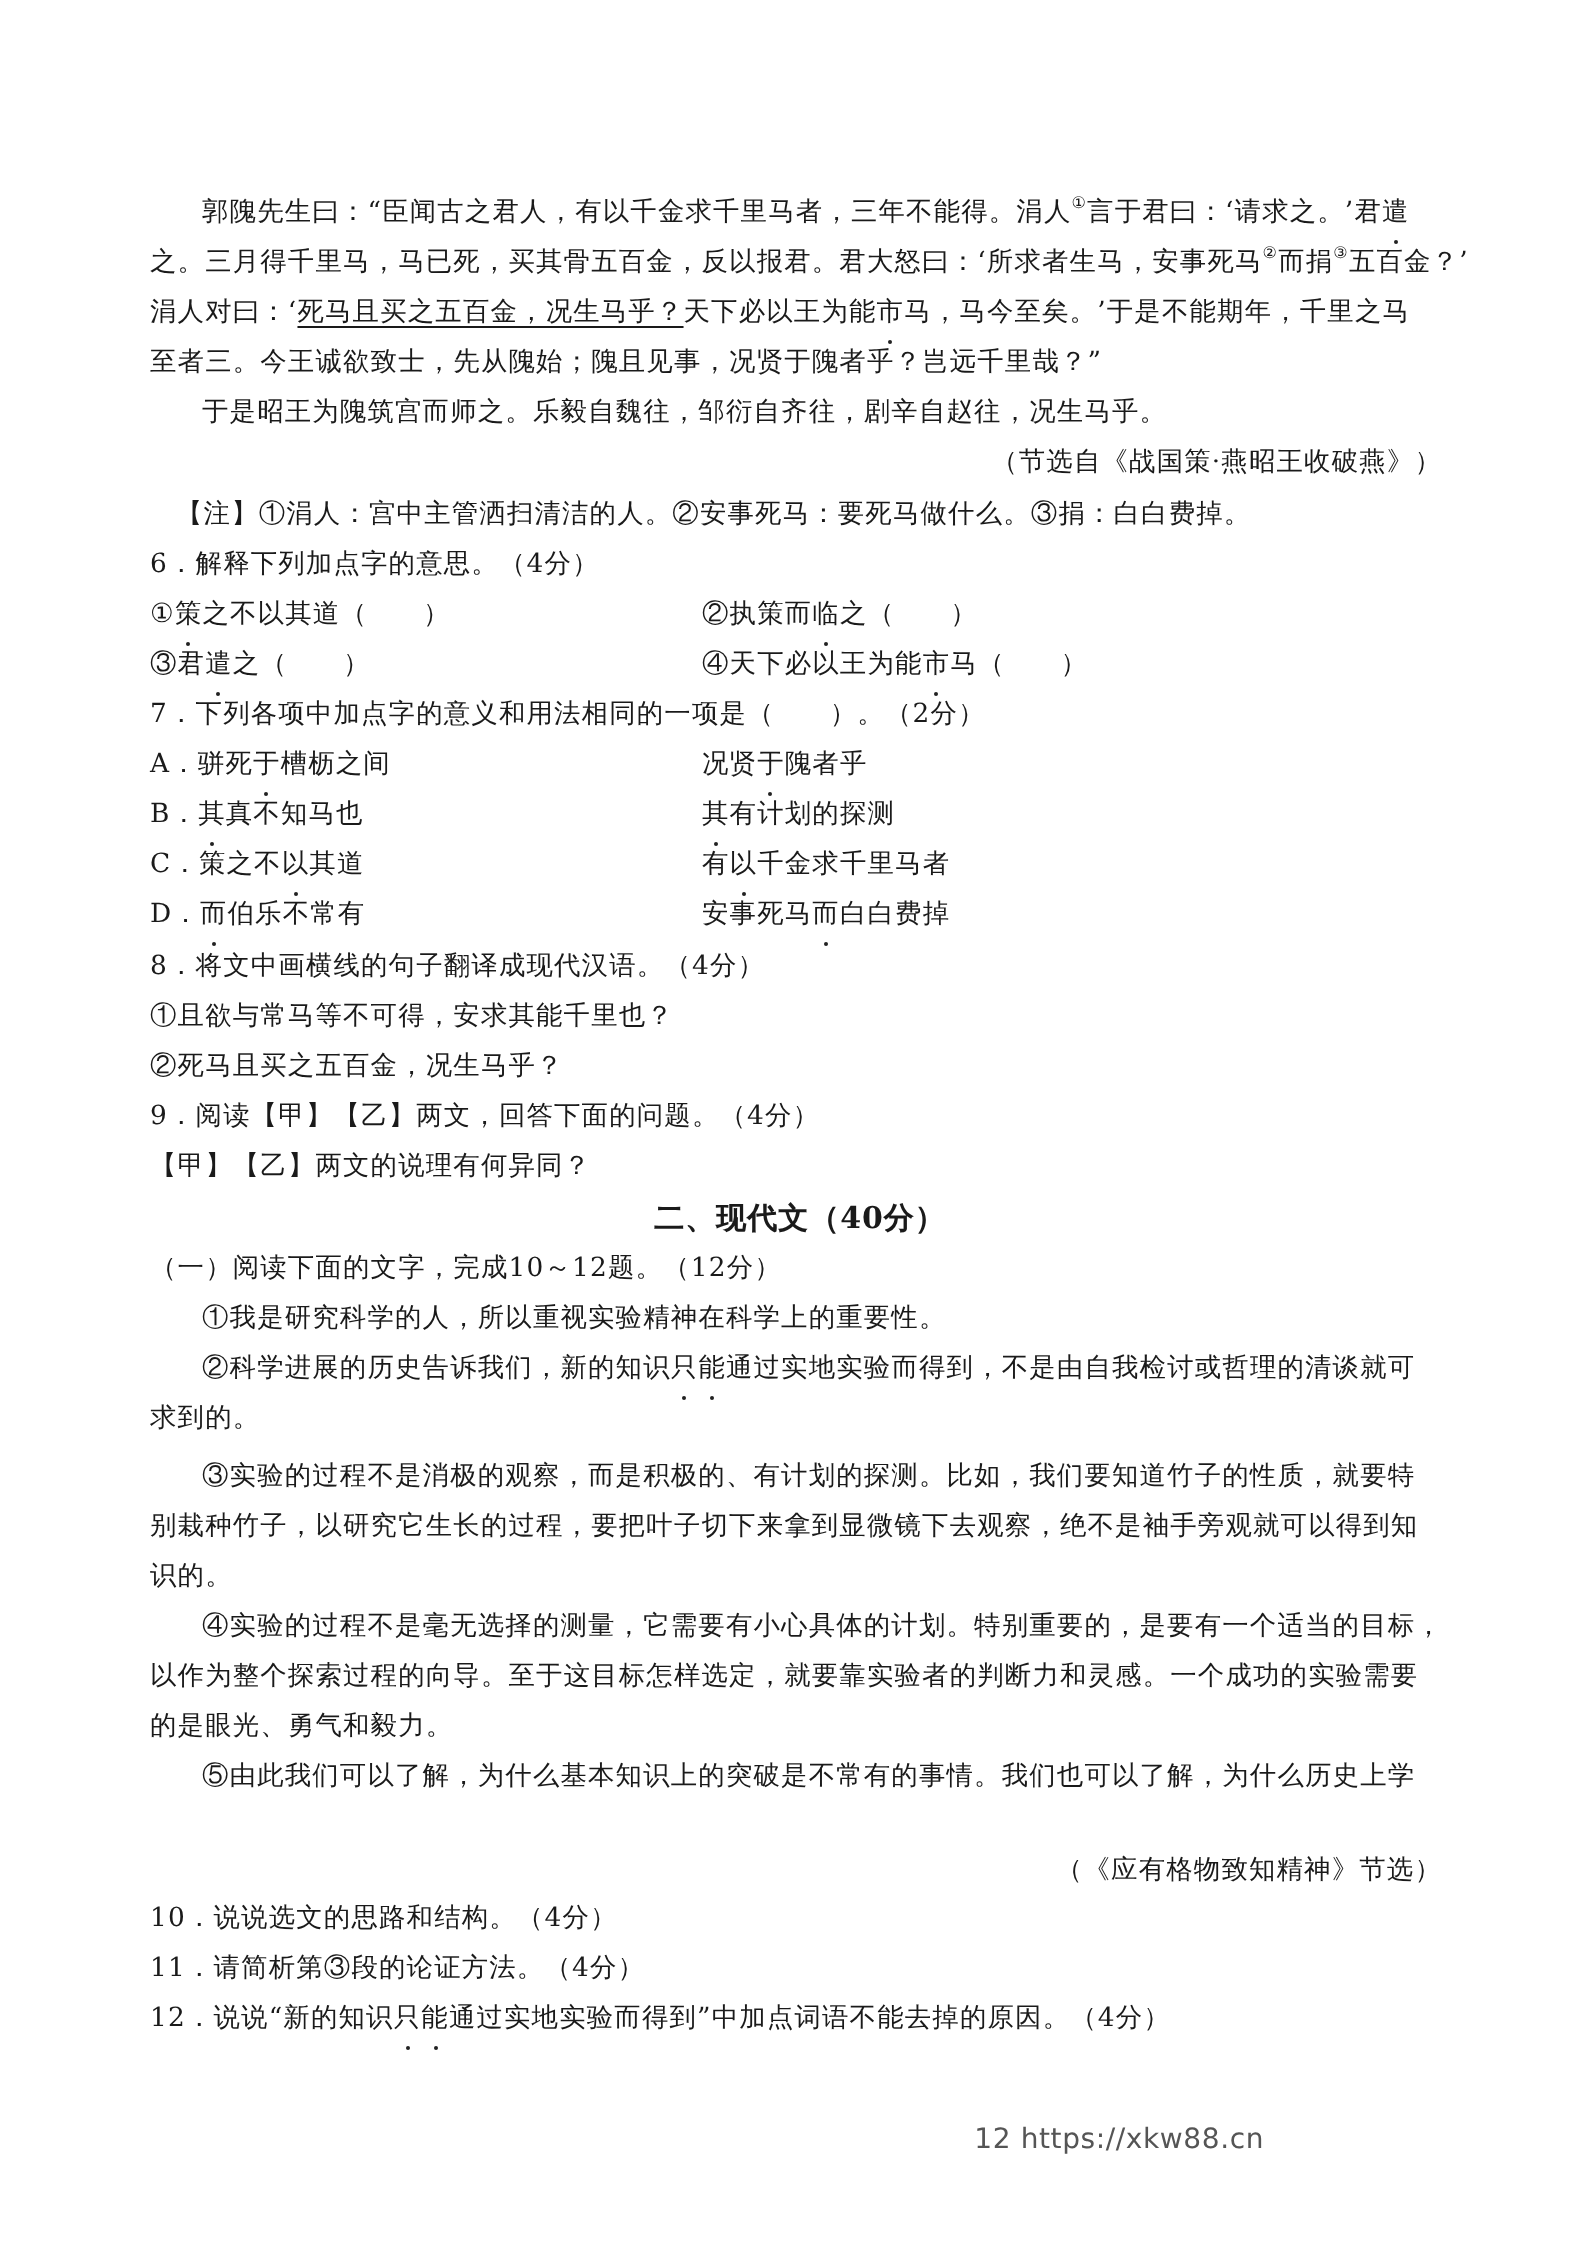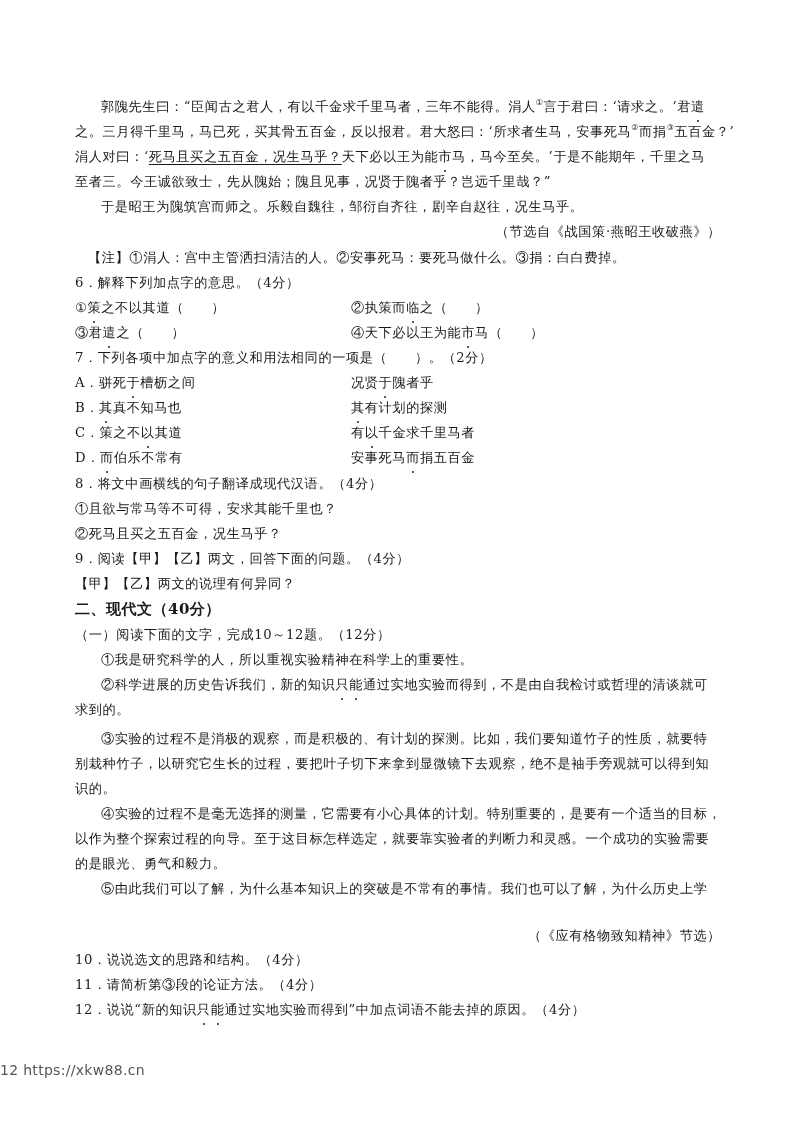--- a/index.html
+++ b/index.html
@@ -10,22 +10,22 @@
   }
   .page { position: absolute; left: 0; top: 0; width: 793px; height: 1122px; }
   .line { position: absolute; left: 75px; width: 650px; font-size: 13.2px; line-height: 25px; white-space: nowrap; letter-spacing: 0.6px; }
   .ind { left: 101px; }
   .right { left: auto; right: 72px; width: auto; text-align: right; }
   .col2 { position: absolute; left: 351px; }
   .dot { position: relative; display: inline-block; }
   .dot::after { content: ""; position: absolute; left: 50%; bottom: -3px; width: 2px; height: 2px; margin-left: -1px; background: #222; border-radius: 50%; }
   .ul { text-decoration: underline; text-underline-offset: 3px; }
   sup { font-size: 8px; vertical-align: 6px; line-height: 0; }
-  .h2 { font-weight: bold; font-size: 15px; letter-spacing: 0.5px; }
-  .footer { position: absolute; top: 1062px; left: 0; width: 632px; text-align: left; font-family: "DejaVu Sans", "Liberation Sans", sans-serif; font-size: 14px; color: #555; letter-spacing: 0.3px; }
+  .h2 { font-weight: bold; font-size: 15px; letter-spacing: 0.5px; text-align: center; }
+  .footer { position: absolute; top: 1062px; left: 0; width: 632px; text-align: right; font-family: "DejaVu Sans", "Liberation Sans", sans-serif; font-size: 14px; color: #555; letter-spacing: 0.3px; }
 </style>
 </head>
 <body>
 
 <div class="page">
 
   <div class="line ind" style="top:94px"><span>郭隗先生曰：“臣闻古之君人，有以千金求千里马者，三年不能得。涓人</span><sup>①</sup><span>言于君曰：‘请求之。’君</span><span class="dot">遣</span></div>
   <div class="line" style="top:119px"><span>之。三月得千里马，马已死，买其骨五百金，反以报君。君大怒曰：‘所求者生马，安事死马</span><sup>②</sup><span>而捐</span><sup>③</sup><span>五百金？’</span></div>
   <div class="line" style="top:144px"><span>涓人对曰：‘</span><span class="ul">死马且买之五百金，况生马乎？</span><span>天下必以王为能</span><span class="dot">市</span><span>马，马今至矣。’于是不能期年，千里之马</span></div>
   <div class="line" style="top:169px">至者三。今王诚欲致士，先从隗始；隗且见事，况贤于隗者乎？岂远千里哉？”</div>
@@ -51,21 +51,21 @@
   <div class="line" style="top:395px">
     <span>B．</span><span></span><span class="dot">其</span><span>真不知马也</span>
     <span class="col2" style="left:276px"><span></span><span class="dot">其</span><span>有计划的探测</span></span>
   </div>
   <div class="line" style="top:420px">
     <span>C．</span><span>策之不</span><span class="dot">以</span><span>其道</span>
     <span class="col2" style="left:276px"><span>有</span><span class="dot">以</span><span>千金求千里马者</span></span>
   </div>
   <div class="line" style="top:445px">
     <span>D．</span><span></span><span class="dot">而</span><span>伯乐不常有</span>
-    <span class="col2" style="left:276px"><span>安事死马</span><span class="dot">而</span><span>捐五百金</span></span>
+    <span class="col2" style="left:276px"><span>安事死马</span><span class="dot">而</span><span>白白费掉</span></span>
   </div>
 
   <div class="line" style="top:471px">8．将文中画横线的句子翻译成现代汉语。（4分）</div>
   <div class="line" style="top:496px">①且欲与常马等不可得，安求其能千里也？</div>
   <div class="line" style="top:521px">②死马且买之五百金，况生马乎？</div>
 
   <div class="line" style="top:546px">9．阅读【甲】【乙】两文，回答下面的问题。（4分）</div>
   <div class="line" style="top:571px">【甲】【乙】两文的说理有何异同？</div>
 
   <div class="line h2" style="top:597px">二、现代文（40分）</div>

